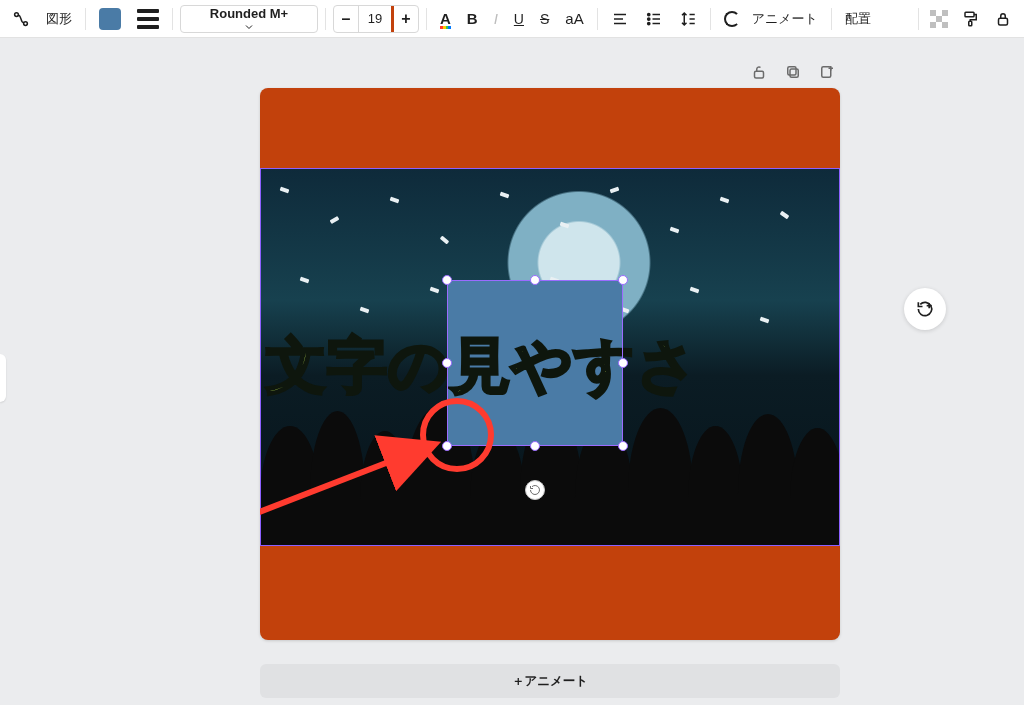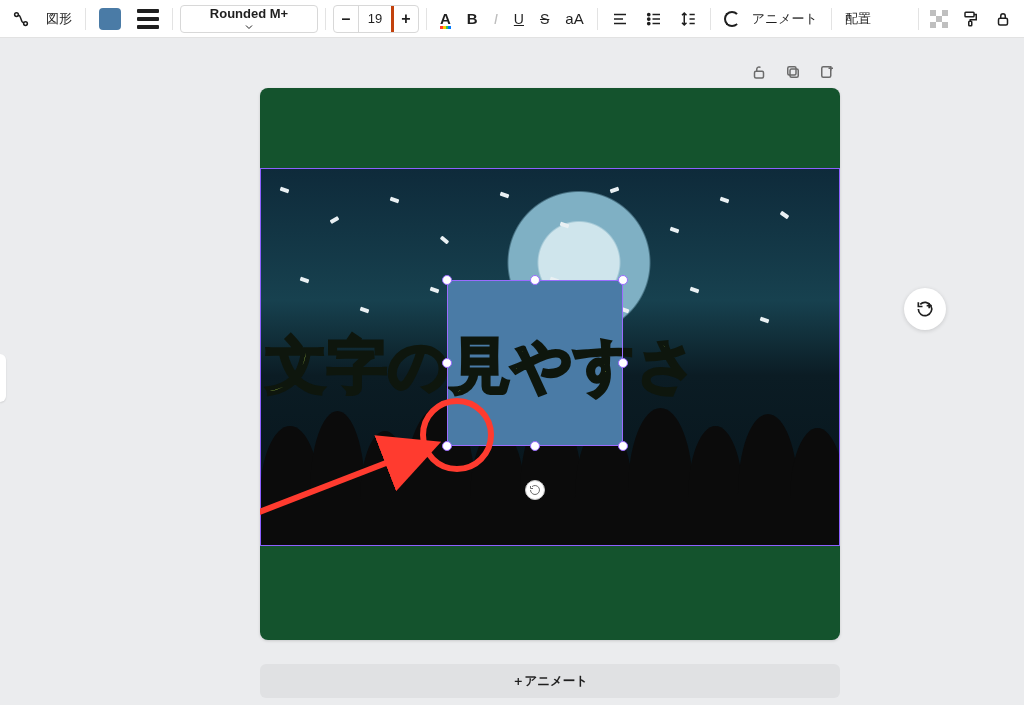--- a/index.html
+++ b/index.html
@@ -35,21 +35,21 @@
   .animate-btn{ display:flex; align-items:center; gap:12px; font-size:13px;}
   .animate-btn .sp{ width:16px;height:16px;border:2.5px solid #1f1f1f;border-radius:50%;border-right-color:transparent;}
   .right-icons{ margin-left:auto; display:flex; align-items:center; gap:2px;}
 
   
   .page-ctrls{ position:absolute; top:62px; right:187px; display:flex; gap:14px; color:#6b6b6b;}
   .page-ctrls .pc{ width:20px;height:20px; display:flex;align-items:center;justify-content:center; cursor:pointer;}
 
   
   .canvas-wrap{ position:absolute; left:260px; top:88px; width:580px; height:552px; }
-  .canvas{ width:580px; height:552px; background:#14532d; border-radius:8px; position:relative; overflow:hidden;
+  .canvas{ width:580px; height:552px; background:#c2410c; border-radius:8px; position:relative; overflow:hidden;
     box-shadow:0 1px 3px rgba(0,0,0,.15);}
   .photo{ position:absolute; left:0; top:80px; width:580px; height:378px; overflow:hidden;}
   .photo-bg{ width:100%; height:100%; background:
      radial-gradient(circle at 55% 25%, #cfe5ec 0 40px, transparent 42px),
      radial-gradient(circle at 55% 25%, #7fb0c4 0 70px, transparent 72px),
      linear-gradient(180deg,#0e2a3a 0%, #17414f 35%, #0b1c24 55%, #06131a 100%);
      position:relative;}
   
   .cf{ position:absolute; width:9px; height:4px; background:#e9f0f3; border-radius:1px; transform:rotate(20deg);}
   

